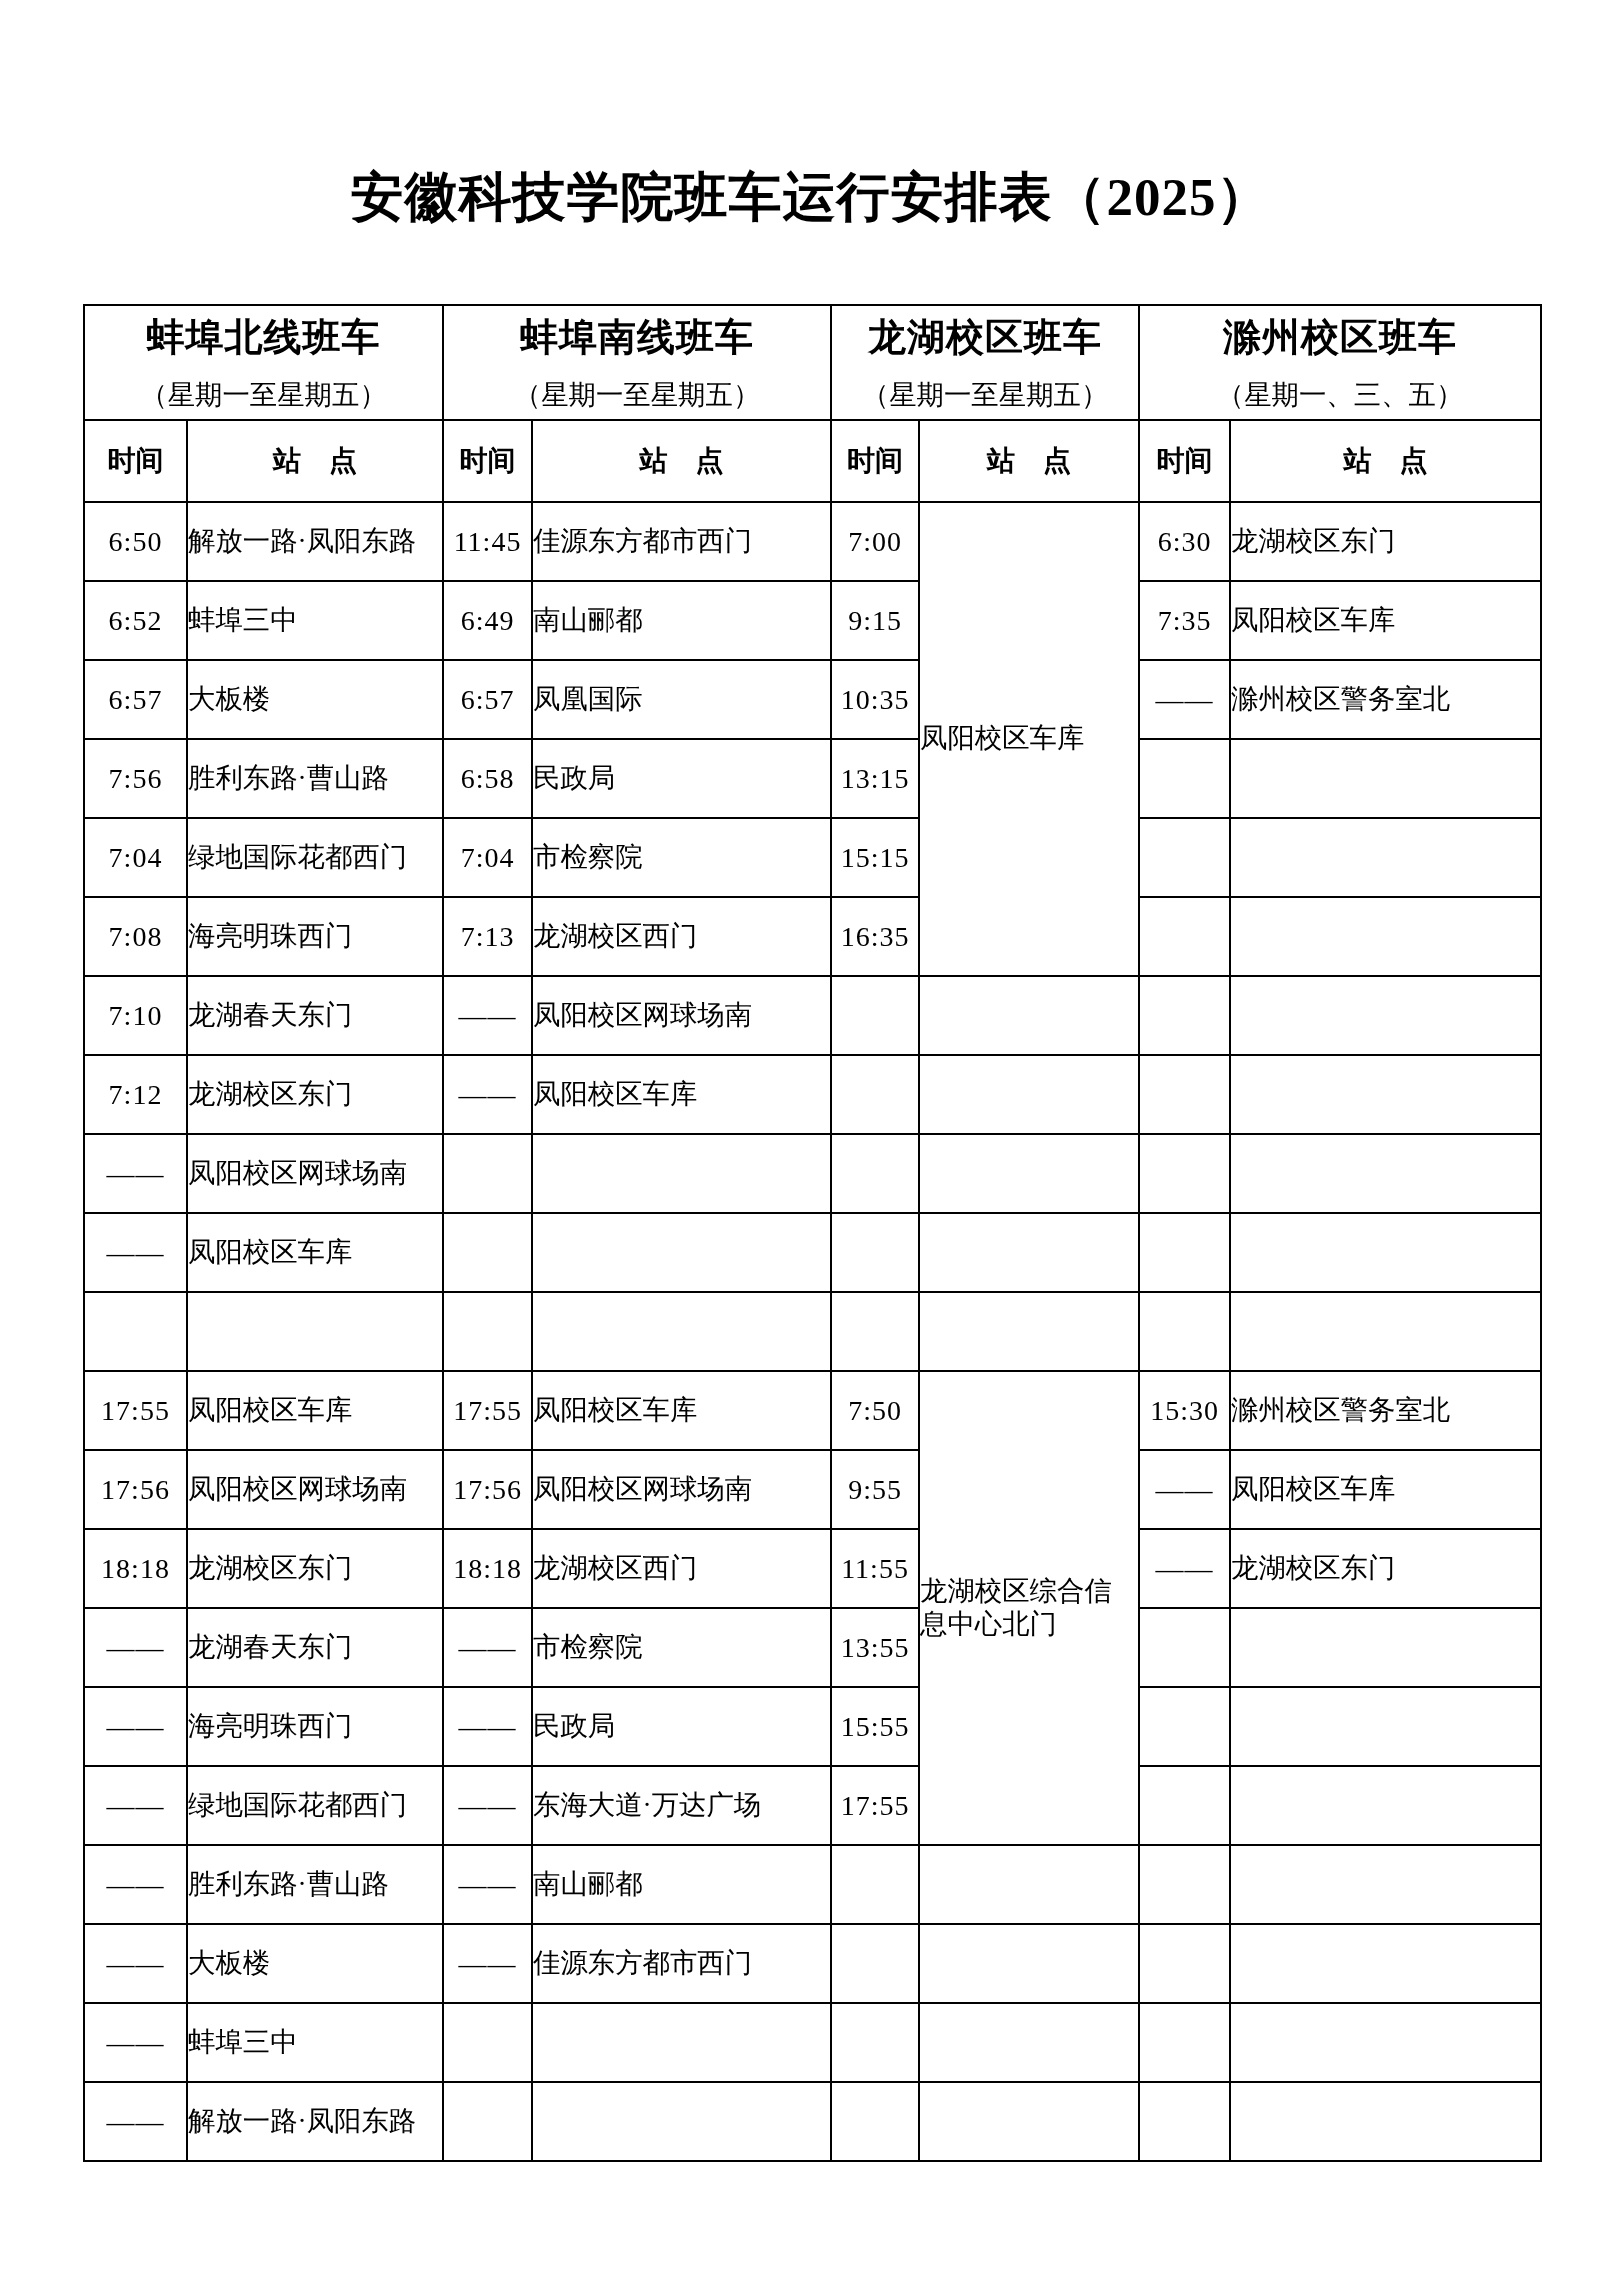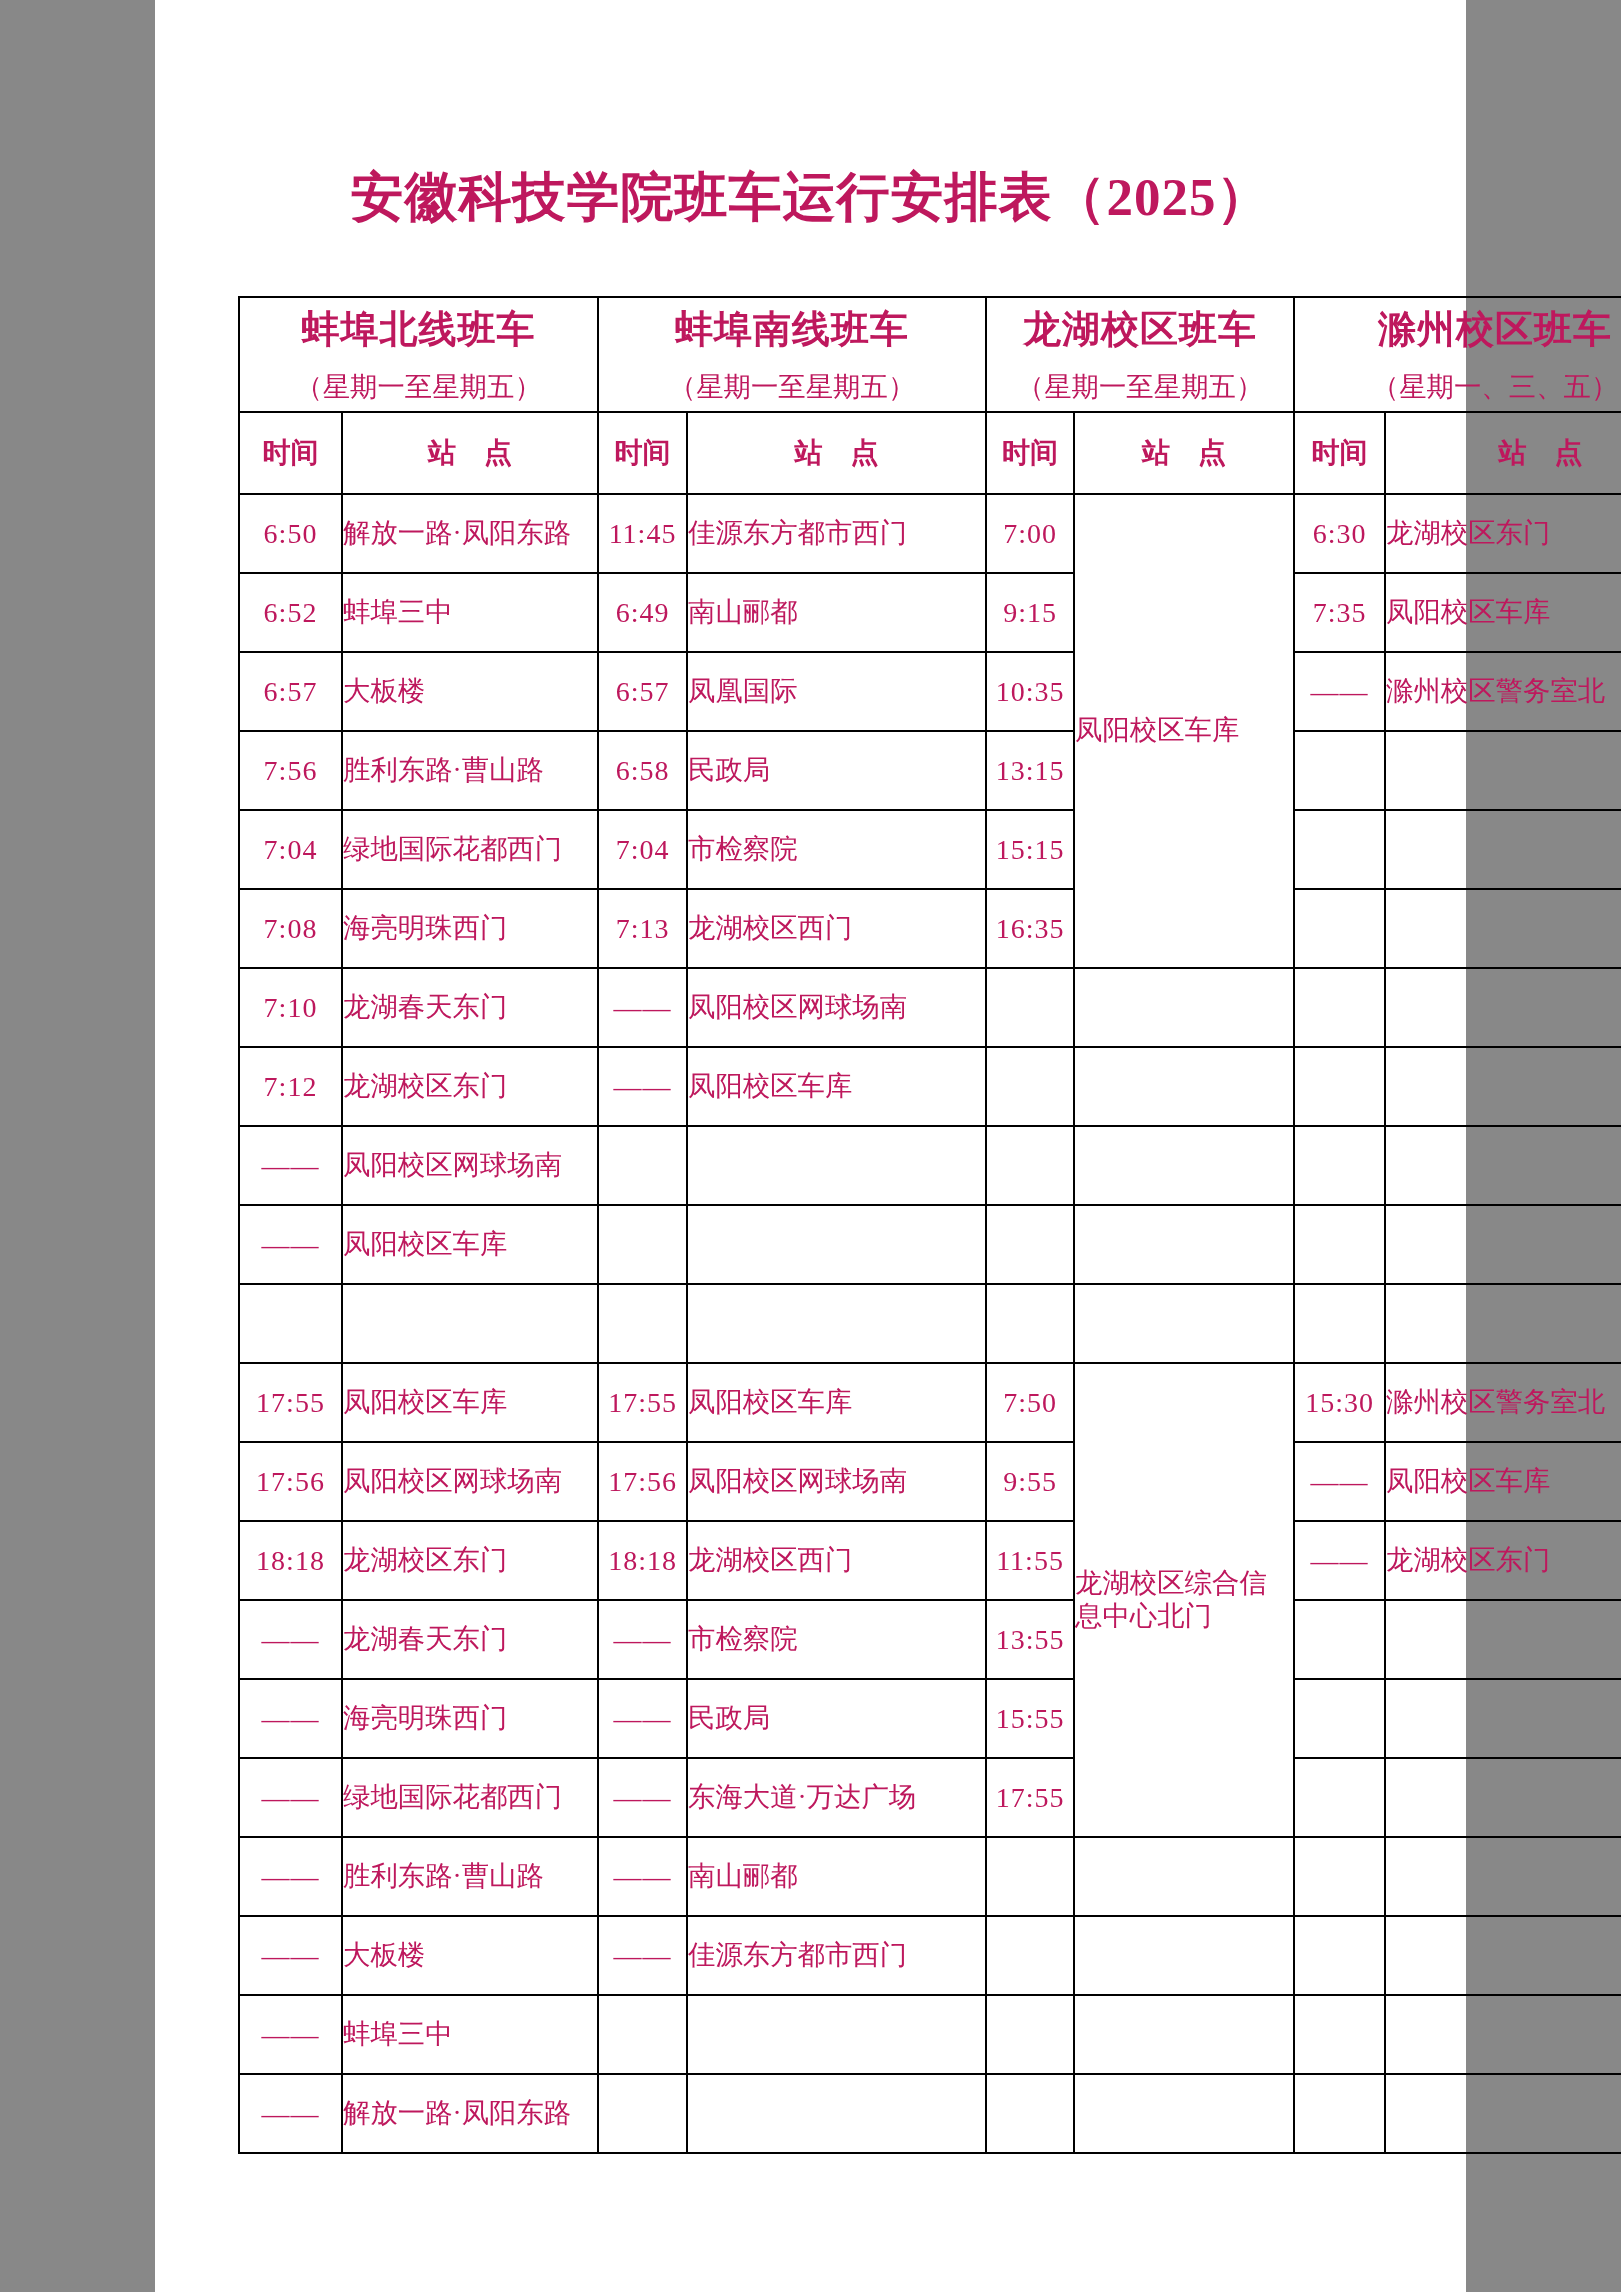--- a/index.html
+++ b/index.html
@@ -1,35 +1,35 @@
 <!DOCTYPE html>
 <html><head>
 <meta charset="utf-8">
 <style>
   html,body { margin:0; padding:0; background:#888; }
   .page {
     position:relative;
-    width:1311px; height:2293px;
+    width:1621px; height:2293px;
     margin:0 auto;
     background:#ffffff;
     font-family:"Liberation Serif","DejaVu Serif",serif;
-    color:#be185d;
+    color:#000000;
   }
   .doc-title {
     position:absolute;
     top:162px; left:0; width:100%;
     text-align:center;
     font-size:53px;
     font-weight:bold;
     letter-spacing:1px;
     white-space:nowrap;
   }
   table.schedule {
     position:absolute;
-    left:83px; top:296px;
+    left:83px; top:304px;
     width:1457px;
     border-collapse:collapse;
     table-layout:fixed;
     border:2.9px solid #000;
   }
   .schedule th, .schedule td {
     border:2px solid #000;
     padding:0;
     vertical-align:middle;
     overflow:hidden;

